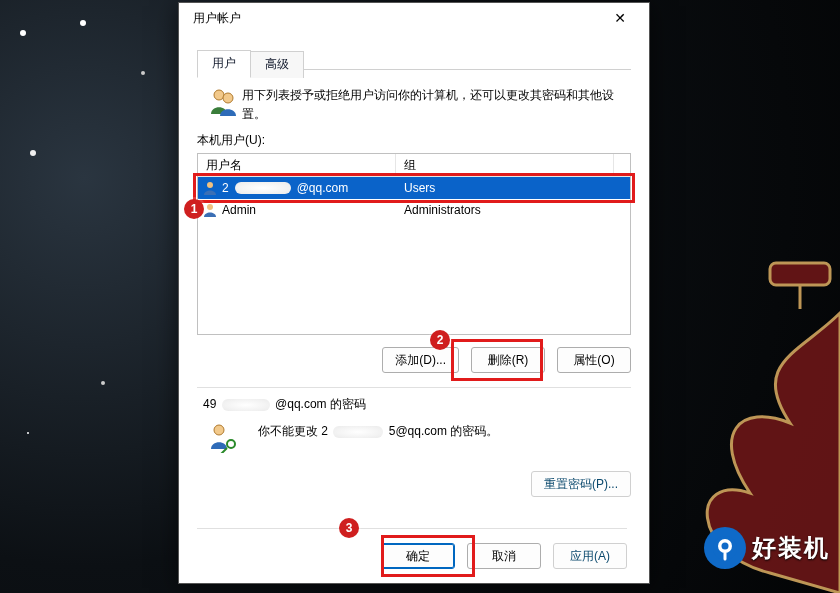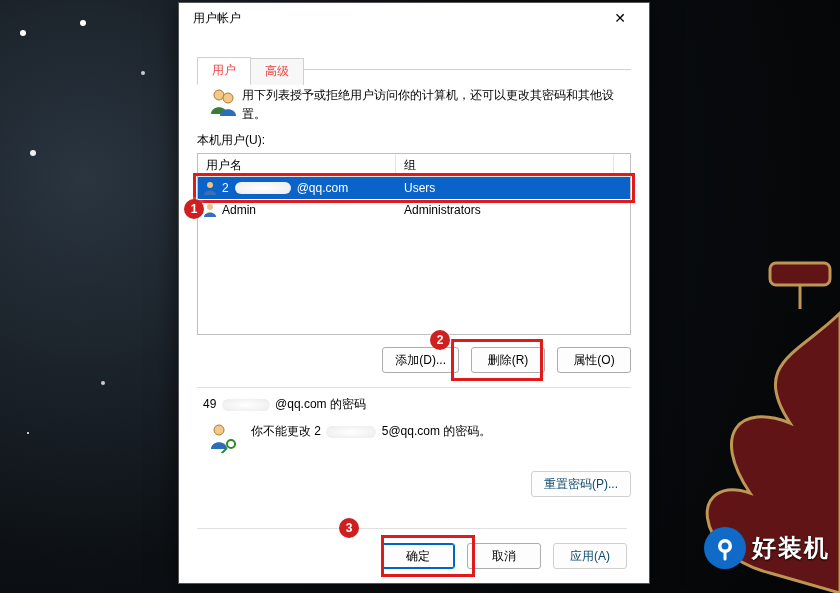--- a/index.html
+++ b/index.html
@@ -71,22 +71,22 @@
     border-bottom: 1px solid #d0d0d0;
     height: 26px;
   }
   .tab {
     padding: 4px 14px 5px 14px;
     border: 1px solid #d0d0d0;
     border-bottom: none;
     background:#f7f7f7;
     margin-right:-1px;
     position:relative;
-    top:16px;
-    color:#ef4444;
+    top:9px;
+    color:#0f172a;
   }
   .tab.active {
     background:#fff;
     border-bottom:1px solid #fff;
     z-index:2;
   }
 
   .intro {
     display:flex;
     gap:3px;
@@ -197,21 +197,21 @@
     border:none;
     border-top:1px solid #e0e0e0;
     margin: 14px 0 8px 0;
   }
 
   .pw-section .pw-title {
     margin: 0 0 8px 6px;
   }
   .pw-row {
     display:flex;
-    gap:12px;
+    gap:19px;
     margin-left:10px;
   }
   .pw-row .icon { width:32px; height:32px; flex:none;}
   .pw-row .text { padding-top:2px; }
 
   .reset-row {
     display:flex;
     justify-content:flex-end;
     margin-top: 18px;
   }

